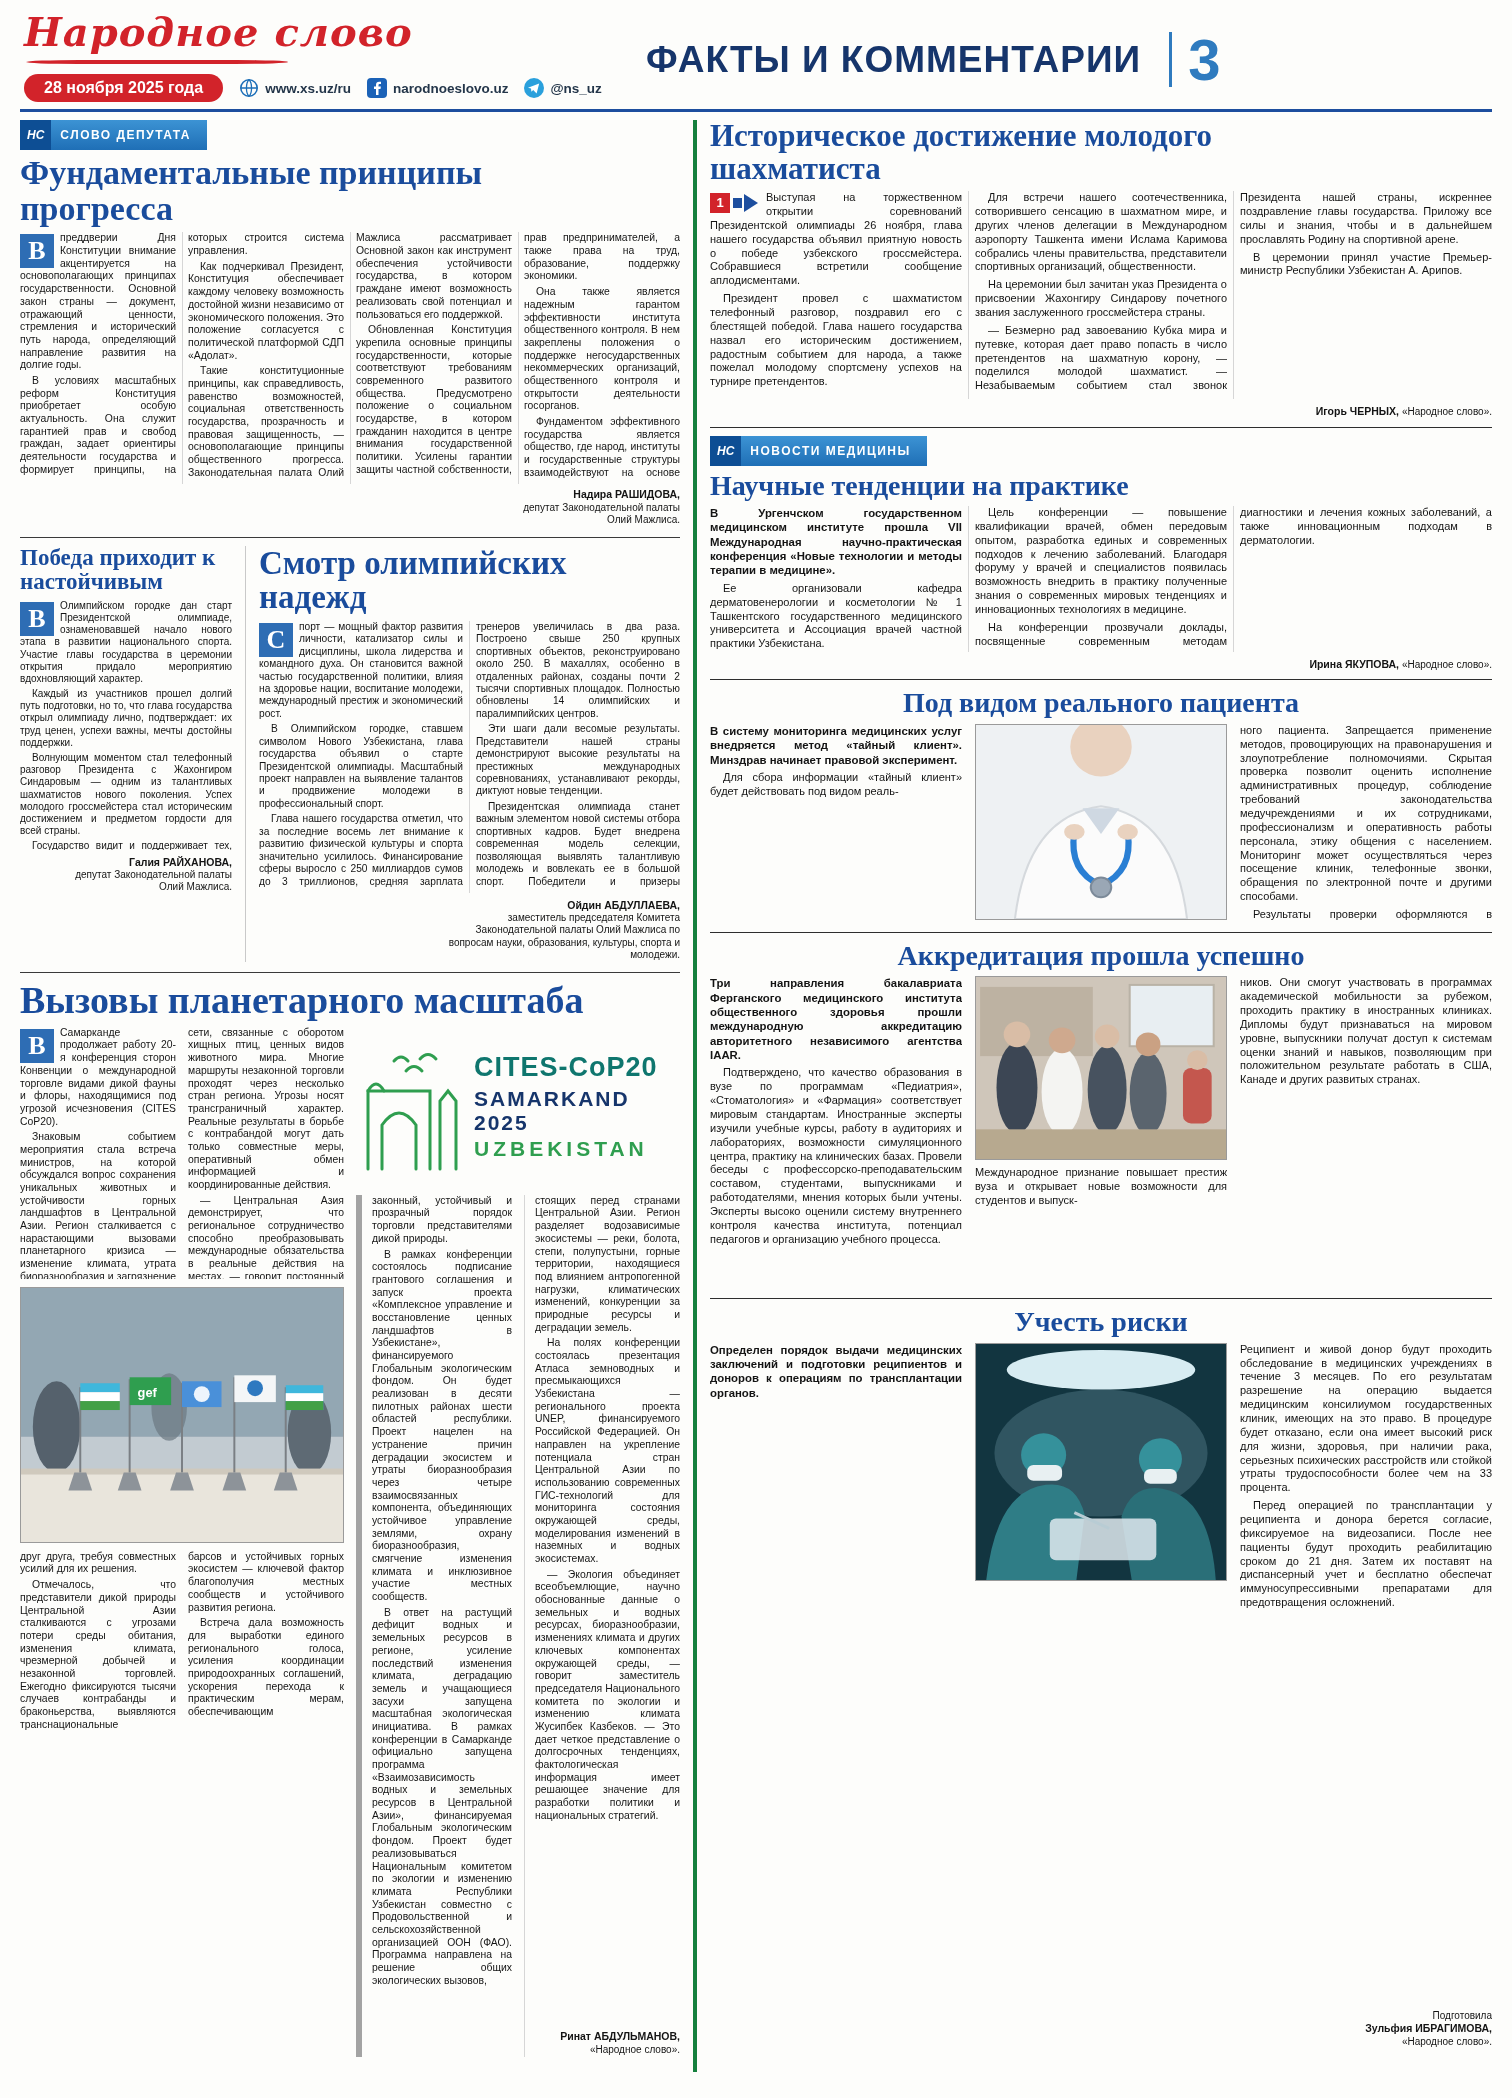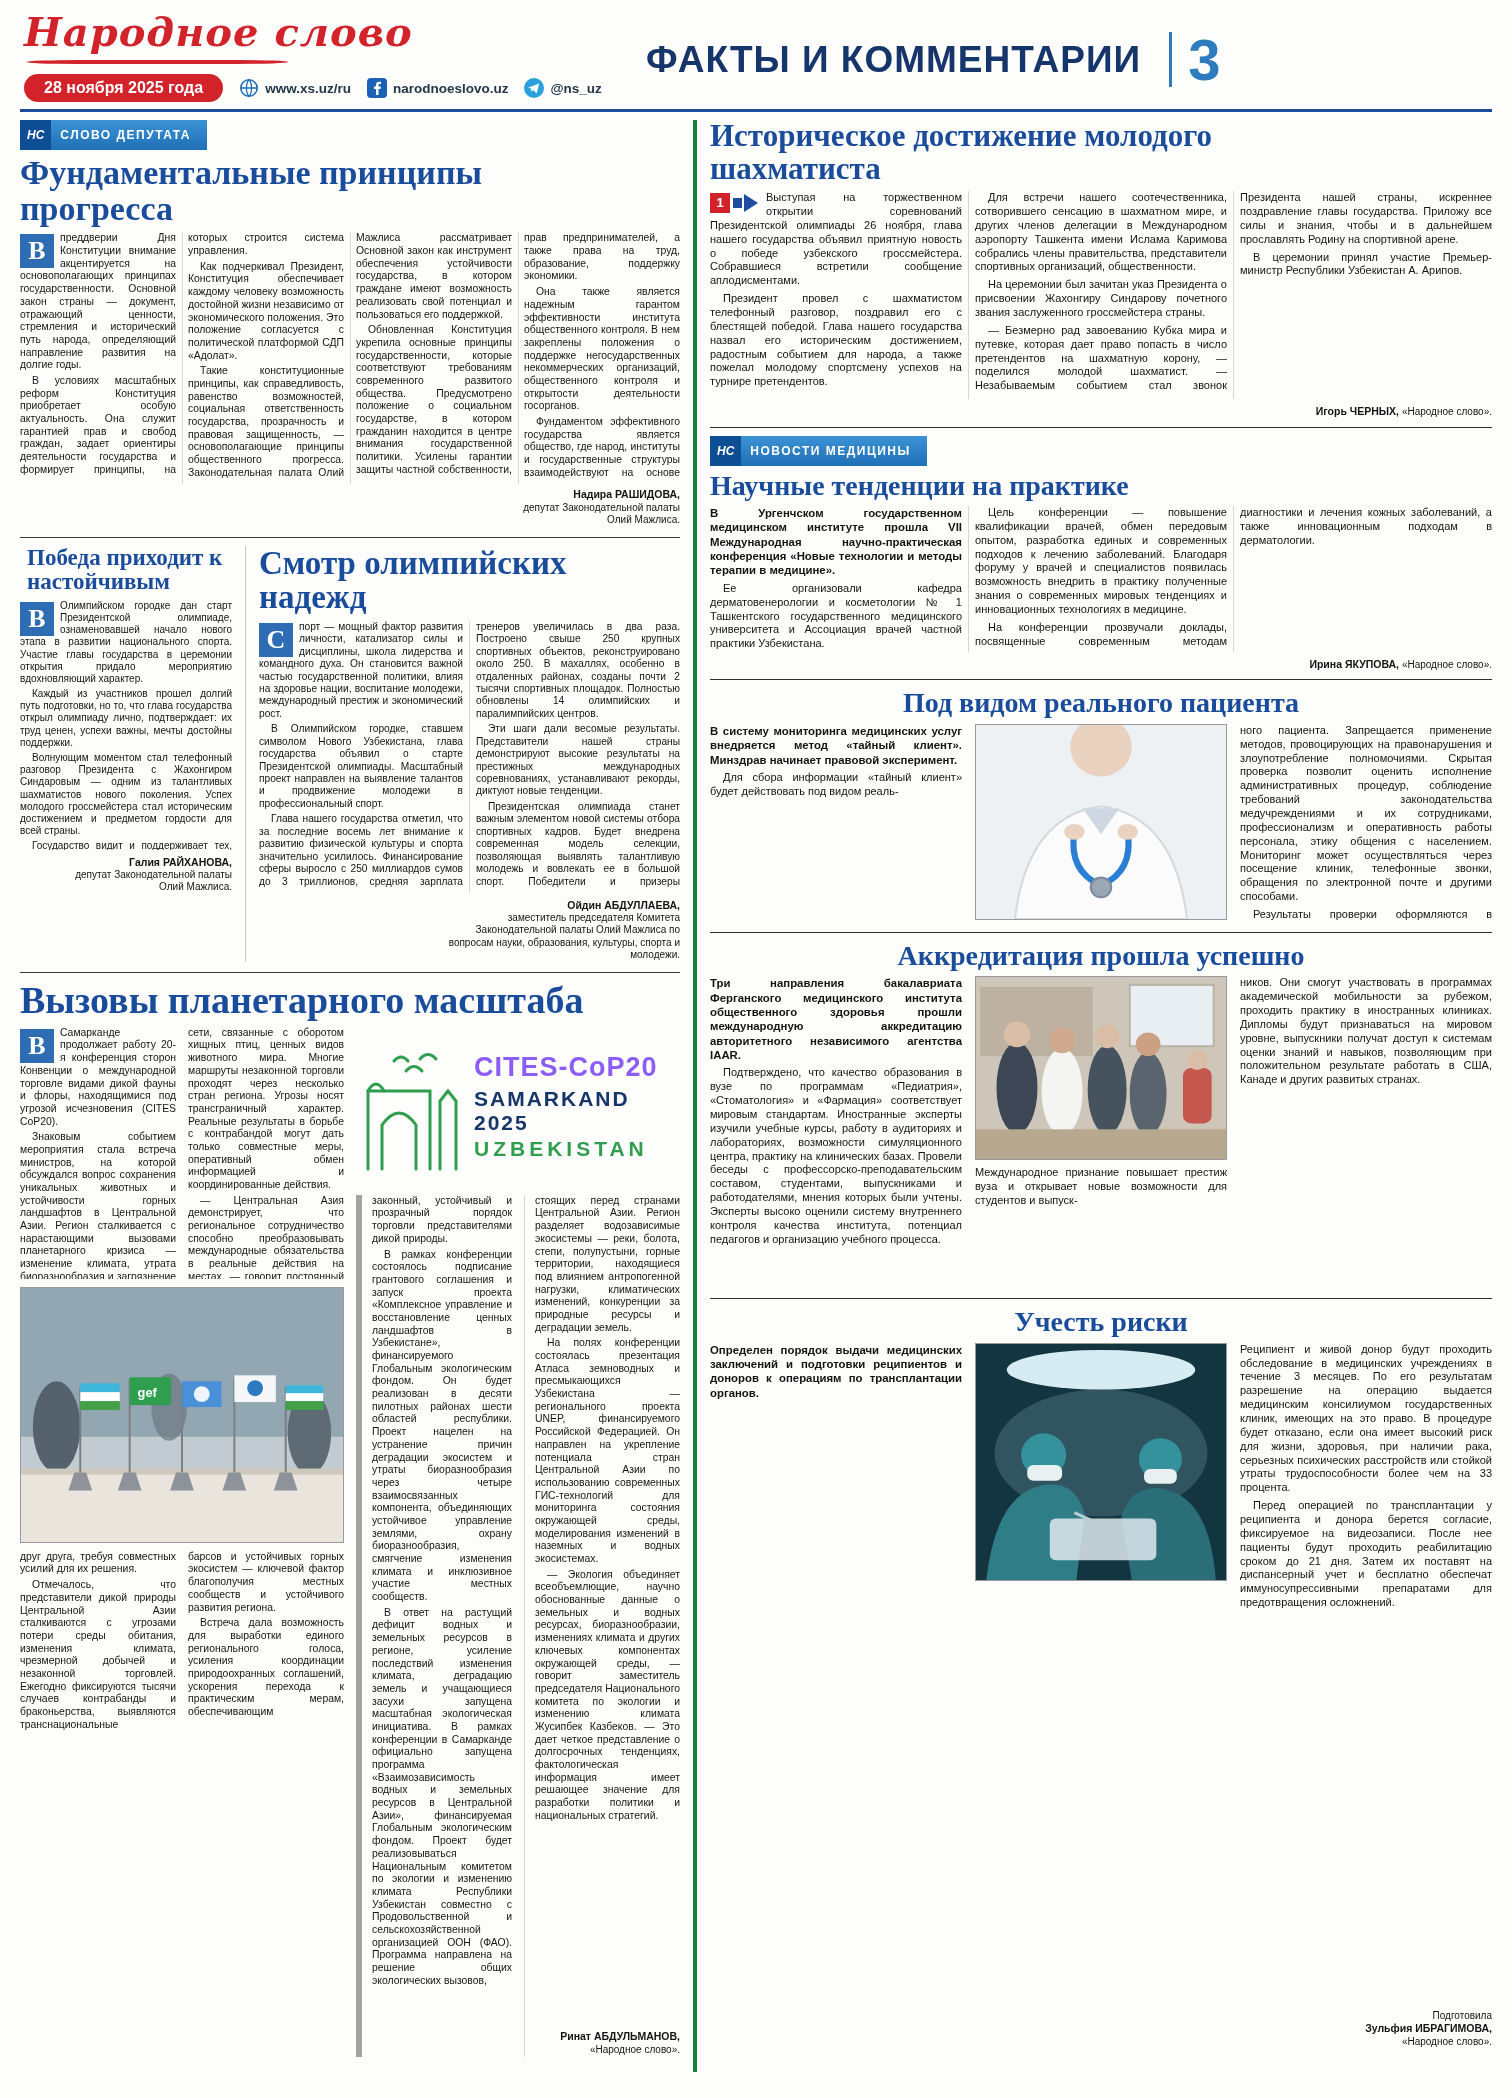--- a/index.html
+++ b/index.html
@@ -68,42 +68,42 @@
   .lead { font-weight: 700; font-size: 11.4px; }
 
   
   .art-progress { border-bottom: 1px solid #3a3a3a; padding-bottom: 10px; }
   .art-progress .headline { font-size: 34px; width: 73%; }
   .art-progress .cols4 { height: 252px; }
   .art-progress .byline { margin-top: 4px; }
 
   .row-two { display: flex; gap: 13px; margin-top: 8px; border-bottom: 1px solid #3a3a3a; padding-bottom: 10px; }
   .art-pobeda { width: 212px; flex: none; }
-  .art-pobeda .headline { font-size: 23px; margin-left: 7px; }
+  .art-pobeda .headline { font-size: 23px; }
   .art-pobeda .body { height: 250px; overflow: hidden; font-size: 10px; }
   .art-smotr { flex: 1; border-left: 1px solid #c9c9c9; padding-left: 13px; }
   .art-smotr .headline { font-size: 33px; }
   .art-smotr .cols2 { height: 272px; font-size: 10.2px; }
   .art-smotr .byline .brole { max-width: 250px; }
 
   .art-vyzovy { margin-top: 8px; }
   .art-vyzovy .headline { font-size: 38px; }
   .vgrid { display: grid; grid-template-columns: repeat(4, 1fr);
     grid-template-rows: 160px 84px 256px 1fr; gap: 8px 12px; height: 1030px; }
   .vc { overflow: hidden; }
   .vc-c1a { grid-row: 1 / 3; grid-column: 1; }
   .vc-c2a { grid-row: 1 / 3; grid-column: 2; }
   .vlogo  { grid-row: 1; grid-column: 3 / 5; display: flex; align-items: center; gap: 12px; padding: 4px 2px; }
   .vc-c3  { grid-row: 2 / 5; grid-column: 3; border-left: 6px solid #a3a3a3; padding-left: 10px; }
   .vc-c4  { grid-row: 2 / 5; grid-column: 4; display: flex; flex-direction: column; border-left: 1px solid #d6d6d6; padding-left: 10px; }
   .vc-c4 .byline { margin-top: auto; }
   .vphoto { grid-row: 3; grid-column: 1 / 3; }
   .vc-c1b { grid-row: 4; grid-column: 1; }
   .vc-c2b { grid-row: 4; grid-column: 2; }
-  .logo-text .l1 { color: #8b5cf6; font-weight: 700; font-size: 27px; letter-spacing: 1px; }
+  .logo-text .l1 { color: #0f766e; font-weight: 700; font-size: 27px; letter-spacing: 1px; }
   .logo-text .l2 { color: #16356b; font-weight: 700; font-size: 21px; letter-spacing: 2px; margin-top: 4px; }
   .logo-text .l3 { color: #2f9e4f; font-weight: 700; font-size: 21px; letter-spacing: 4px; margin-top: 2px; }
 
   
   .r-art { border-bottom: 1px solid #2e2e2e; padding-bottom: 8px; margin-bottom: 8px; }
   .r-art:last-child { border-bottom: none; }
   .art-chess .headline { font-size: 31px; width: 80%; }
   .chess-body { height: 208px; }
   .cont-marker { float: left; display: flex; align-items: center; gap: 3px; margin: 2px 8px 2px 0; }
   .cont-num { background: #d2232a; color: #fff; font-weight: 700; width: 20px; height: 20px;

